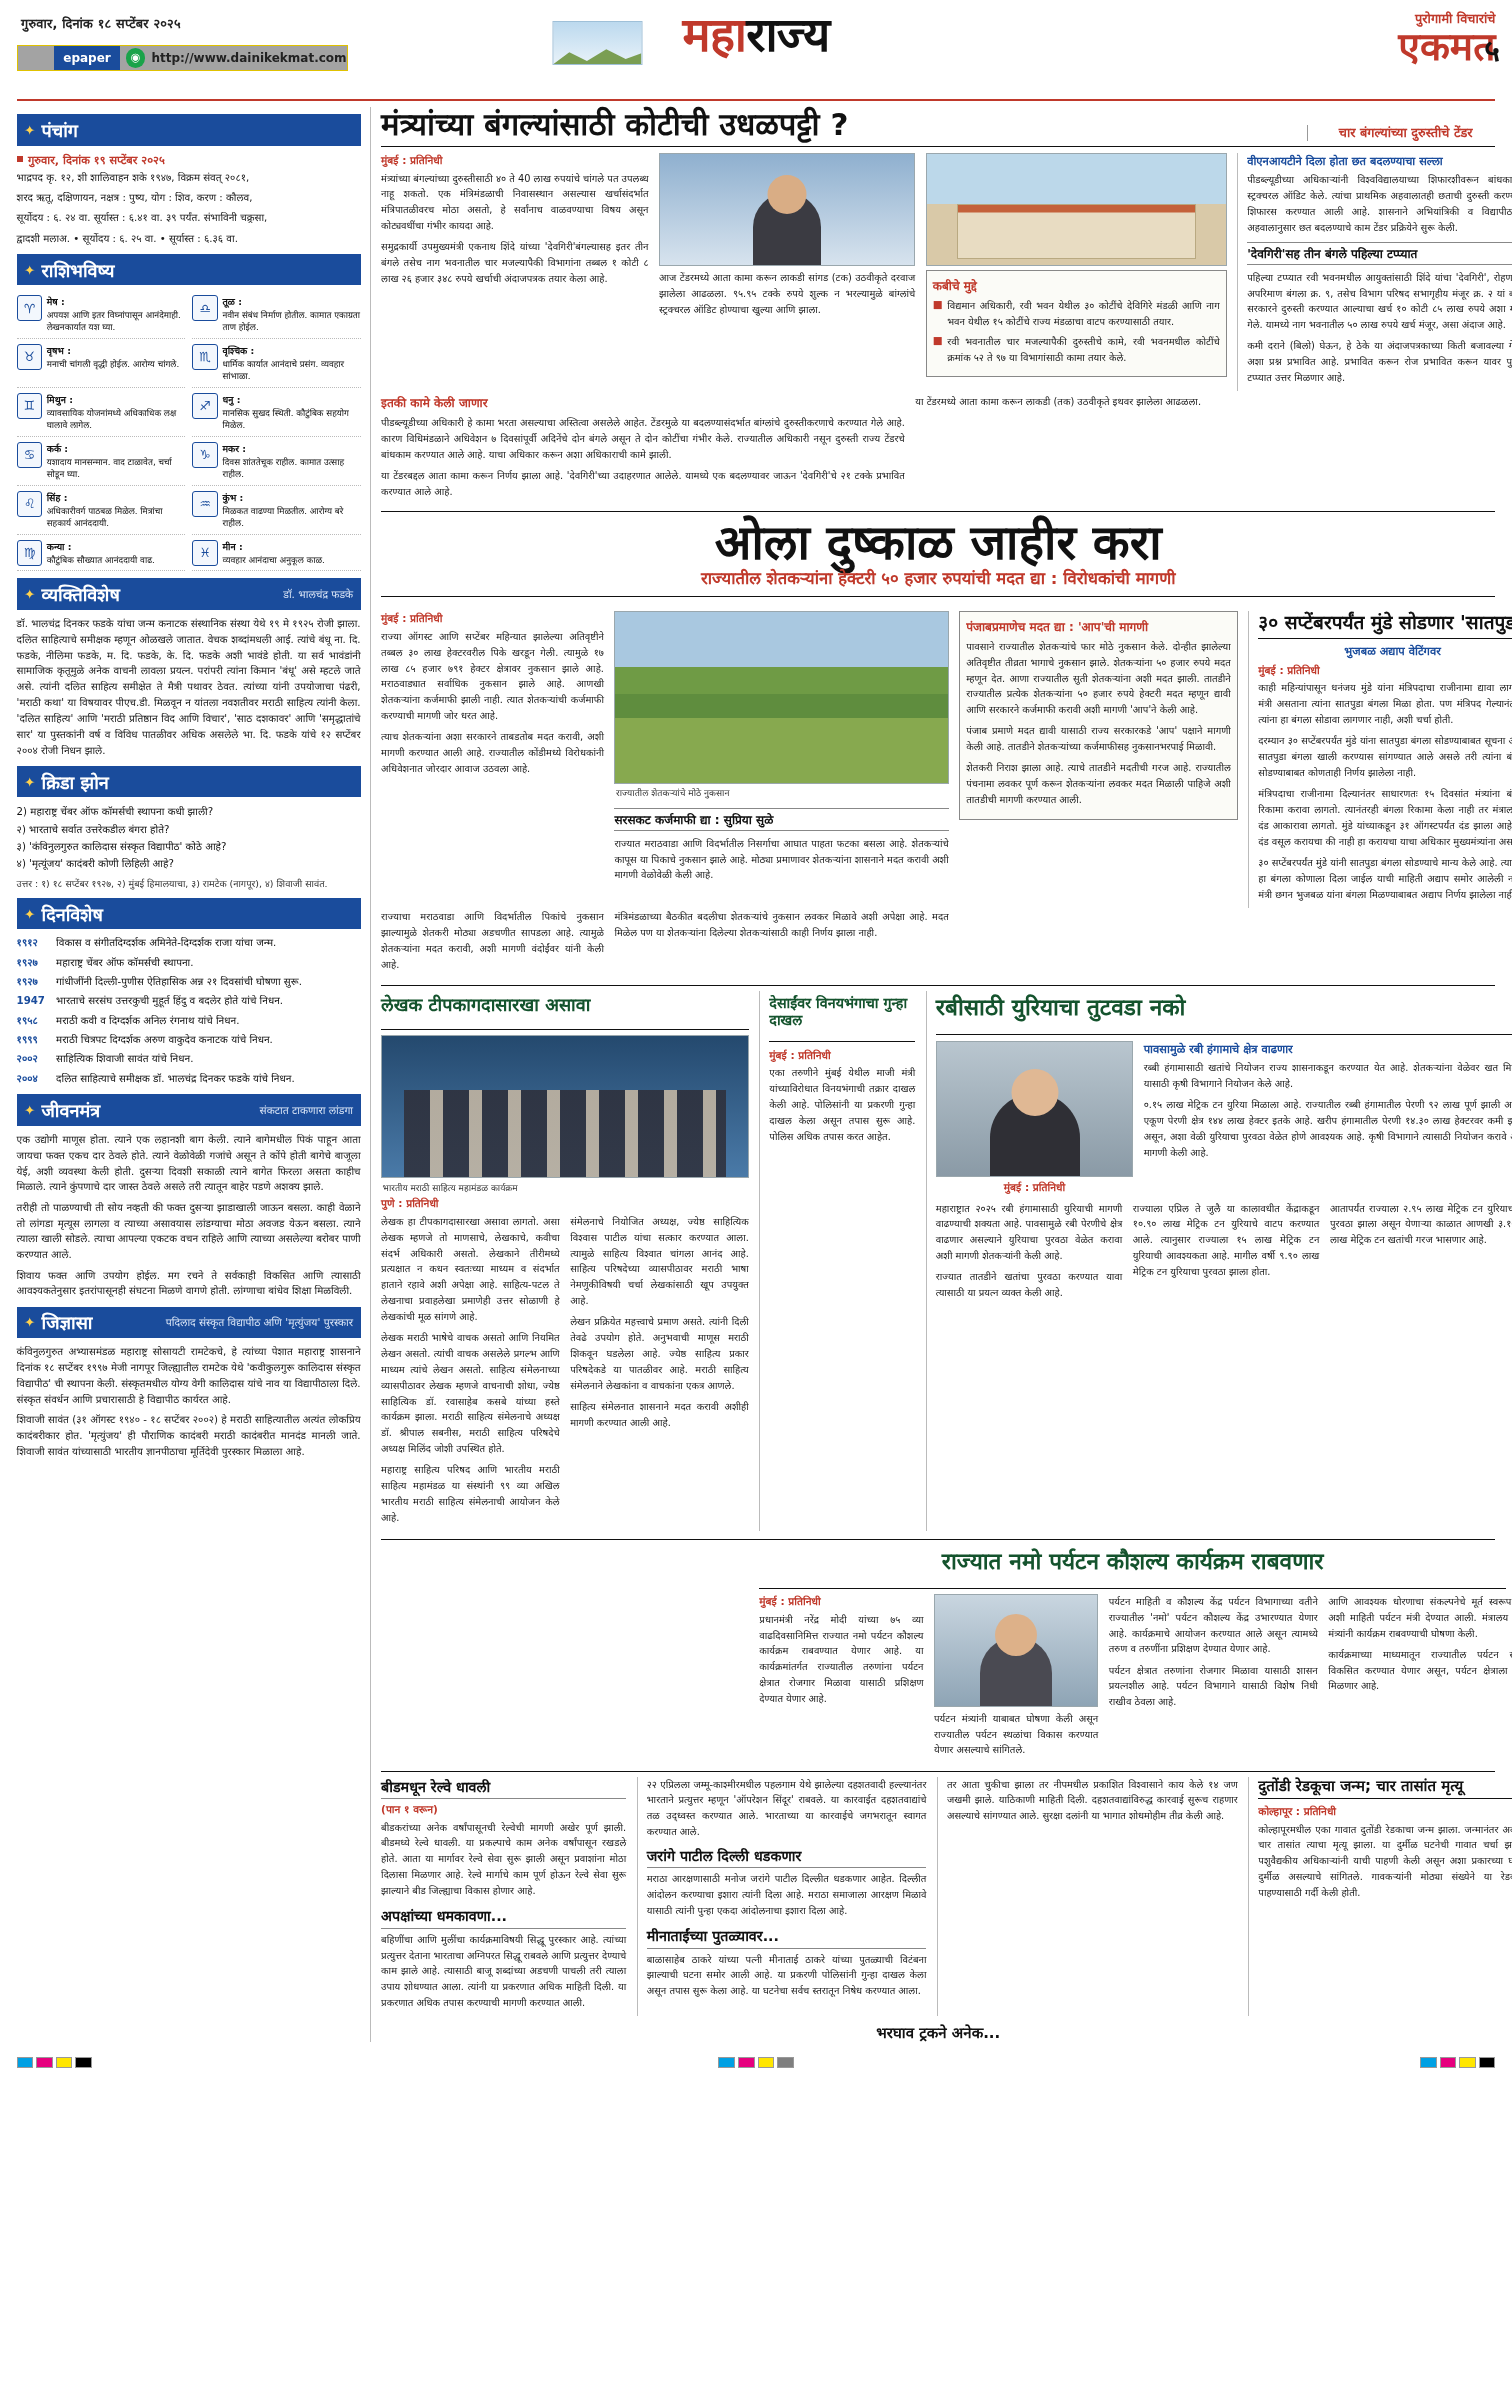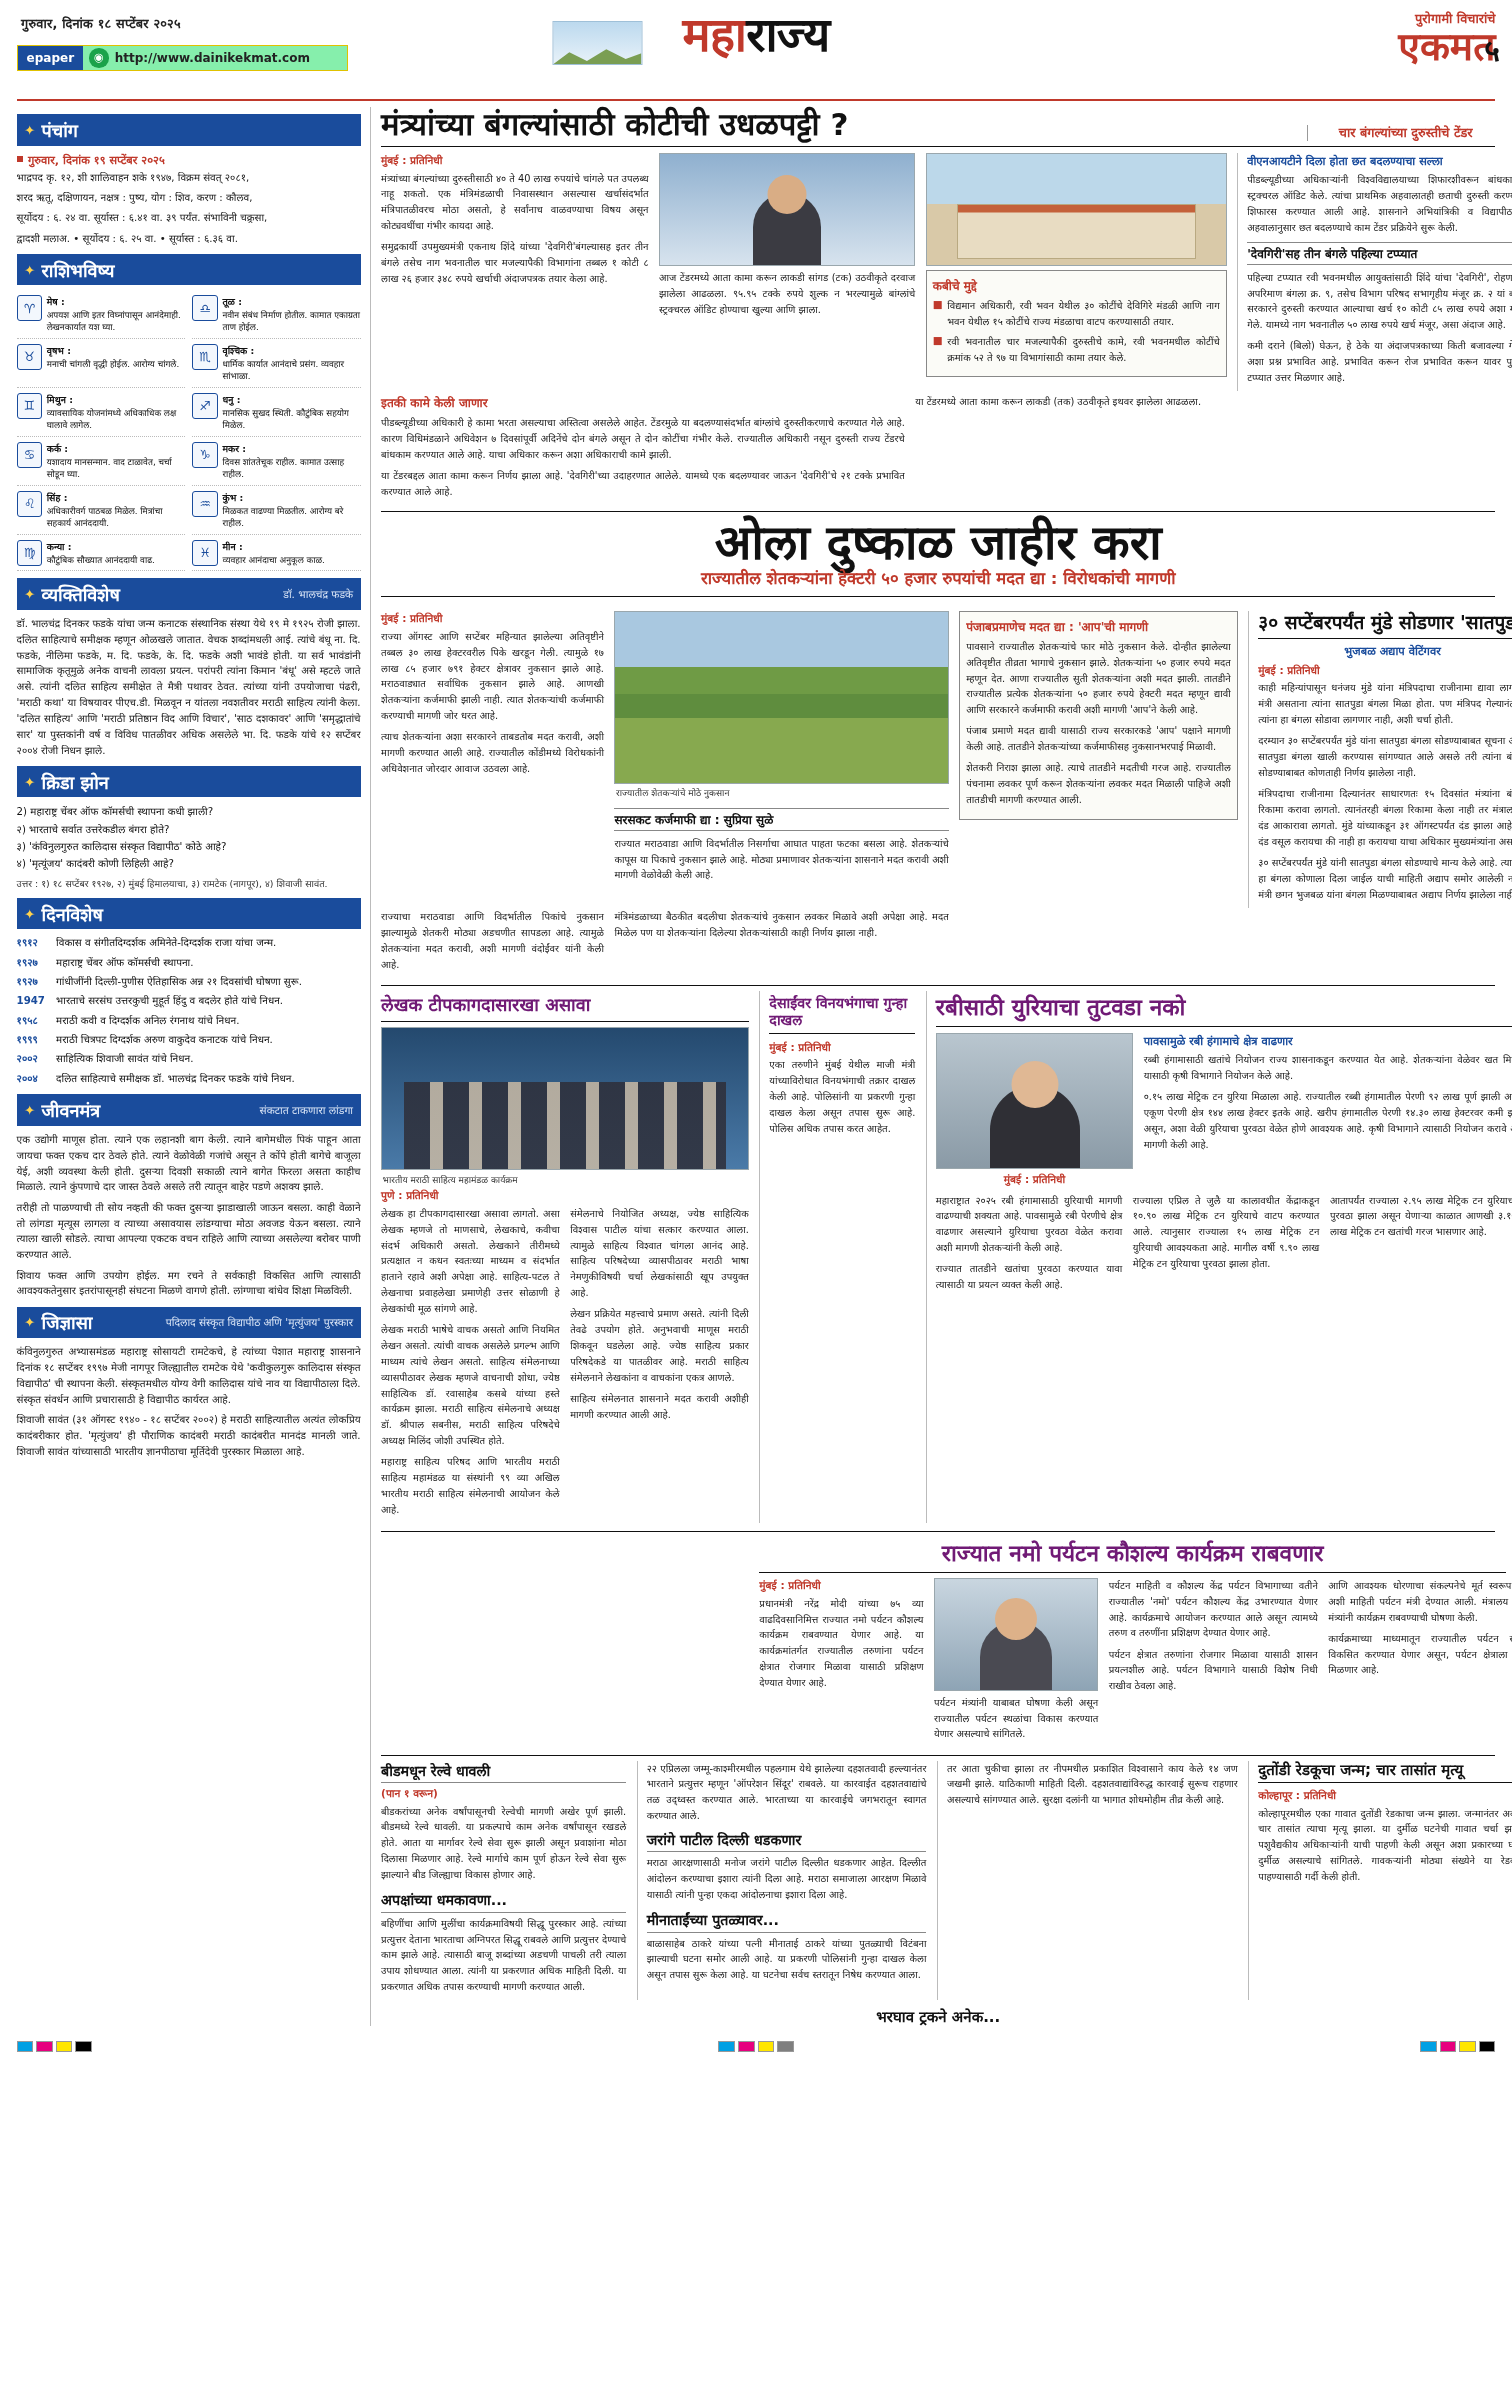--- a/index.html
+++ b/index.html
@@ -28,23 +28,24 @@
   }
   .mh-left { position:absolute; left:0; top:3px; width: 354px; }
   .mh-date {
     font-size: 12.8px; font-weight:bold; color:#222; letter-spacing:0.2px;
     padding-left: 4.5px;
   }
   .mh-epaper {
     margin-top: 13.6px;
     display:flex; align-items:center; gap:0;
     border:0.8px solid #e0c200;
-    background:#86efac;
+    background:#a3a3a3;
     height: 25.6px;
     width: 331px;
+    justify-content: flex-end;
   }
   .mh-epaper .ep-tag {
     background:#1a4c9c; color:#fff; font-size:12px; font-weight:bold;
     padding: 0 9px; height:100%; display:flex; align-items:center;
   }
   .mh-epaper .ep-globe {
     width:19.6px;height:19.6px;border-radius:50%;background:#1aa34a;color:#fff;
     display:flex;align-items:center;justify-content:center;font-size:11.3px;
     margin: 0 6px;
   }
@@ -187,22 +188,22 @@
 
   .banner-head {
     font-size: 48px; font-weight: bold; text-align:center; line-height:1.05; color:#111;
     margin: 4.5px 0 1.5px 0;
   }
   .banner-sub {
     font-size: 16.6px; font-weight:bold; text-align:center; color:#c0392b; line-height:1.3;
     border-bottom:1.5px solid #111; padding-bottom:6px; margin-bottom:14px;
   }
   .sec-head {
-    font-size: 22.6px; font-weight:bold; line-height:1.15; color:#701a75;
-    border-bottom:1.5px solid #111; padding-bottom:5px; margin: 4.5px 0 5.3px 0;
+    font-size: 22.6px; font-weight:bold; line-height:1.15; color:#14532d;
+    border-bottom:1.5px solid #111; padding-bottom:13px; margin: 4.5px 0 5.3px 0;
   }
   .sec-head.sm { font-size: 18px; }
   .sec-sub { font-size:11.3px; font-weight:bold; color:#1a4c9c; margin-bottom:4.5px;}
   .side-head {
     font-size: 19px; font-weight:bold; line-height:1.2; color:#111;
     border-bottom:1.5px solid #111; padding-bottom:3.8px; margin-bottom:4.5px;
   }
   .vline { border-left:0.8px solid #bbb; padding-left:9px; }
 
   .strip-title {

